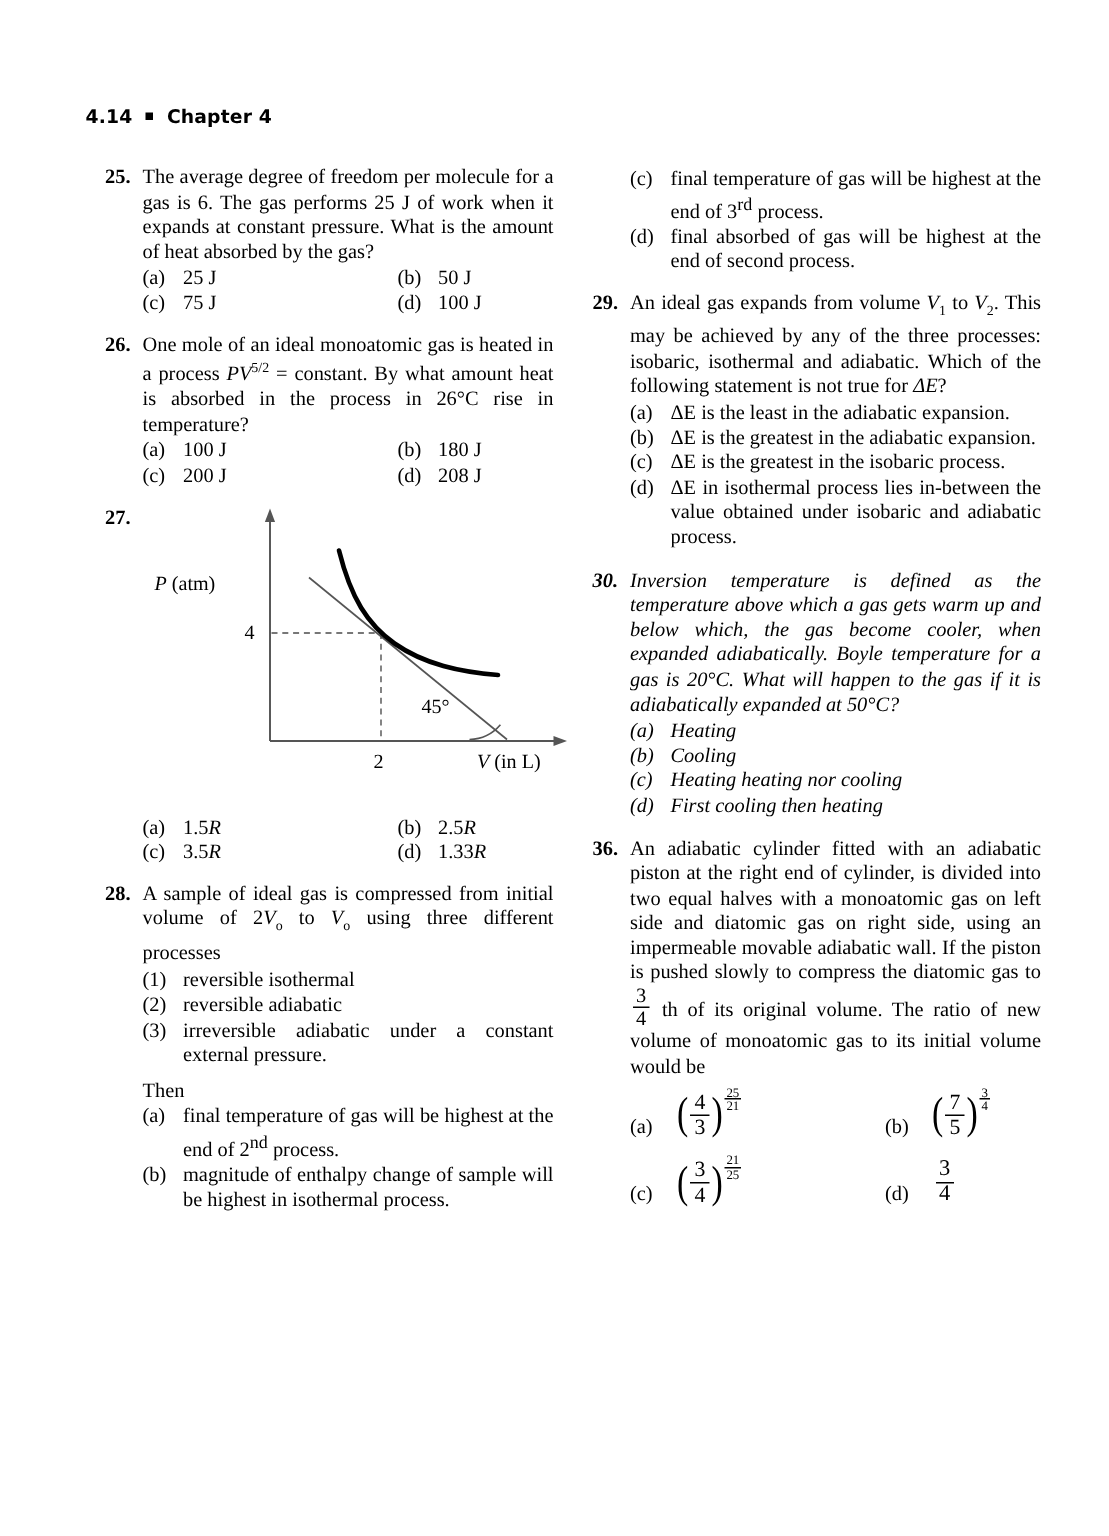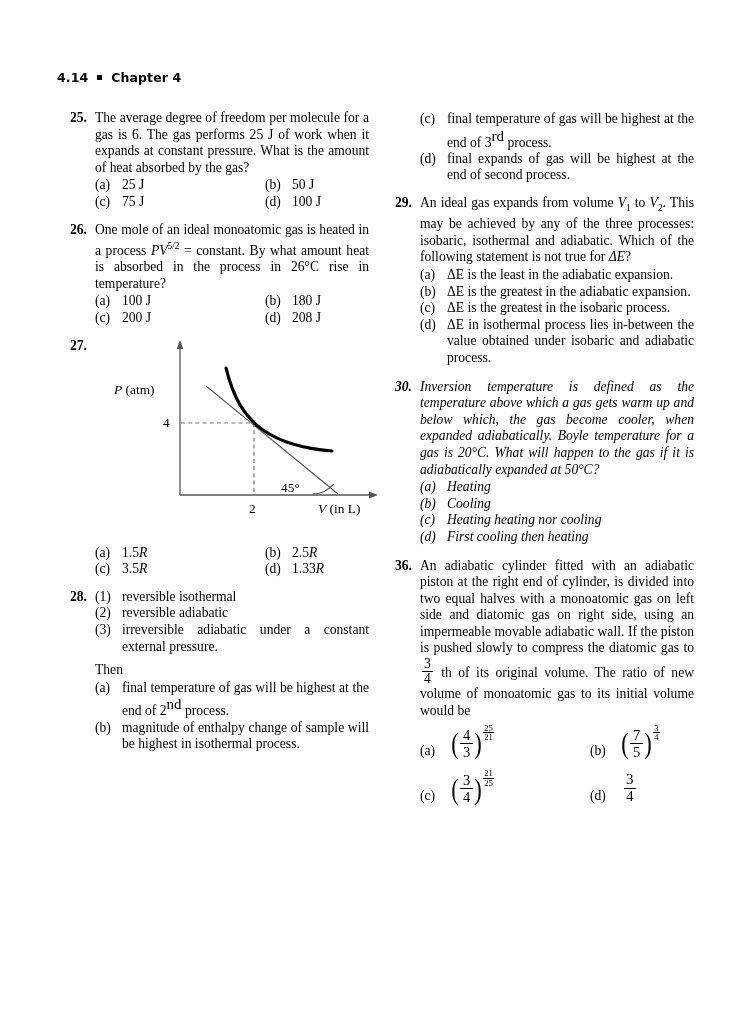--- a/index.html
+++ b/index.html
@@ -109,21 +109,21 @@
   .then {
     font-size: 13.6px;
     line-height: 16.6px;
     margin-top: 7px;
     margin-bottom: 1px;
   }
 
   i, .it { font-style: italic; }
   .sup { font-size: 9.3px; vertical-align: super; }
   .sub { font-size: 9.3px; vertical-align: sub; }
-  .supr { font-size: 15px; vertical-align: super; }
+  .supr { font-size: 12px; vertical-align: super; }
 
   
   .frac {
     display: inline-block;
     vertical-align: -0.42em;
     text-align: center;
     font-size: 13.6px;
     line-height: 1.04;
     margin: 0 2px;
   }
@@ -232,37 +232,38 @@
           <line x1="86" y1="85" x2="159" y2="85" stroke="#777" stroke-width="1.2" stroke-dasharray="4,3.2"></line>
           <line x1="159" y1="85" x2="159" y2="156" stroke="#777" stroke-width="1.2" stroke-dasharray="4,3.2"></line>
 
           <line x1="111" y1="48" x2="243" y2="156" stroke="#555" stroke-width="1.1"></line>
 
           <path d="M 218 156 A 28 28 0 0 0 238.6 146.2" fill="none" stroke="#555" stroke-width="1.1"></path>
 
           <path d="M 131 30 C 139 62, 150 79, 168 92 C 188 106, 212 111, 237 113" fill="none" stroke="#000" stroke-width="3.1" stroke-linecap="round"></path>
         </svg>
 
-        <div class="axlabel" style="left:19px; top:44px;"><i>P</i><span> (atm)</span></div>
+        <div class="axlabel" style="left:8px; top:44px;"><i>P</i><span> (atm)</span></div>
         <div class="axlabel" style="left:223px; top:163px;"><i>V</i><span> (in L)</span></div>
         <div class="axlabel" style="left:68px; top:77px;">4</div>
         <div class="axlabel" style="left:154px; top:163px;">2</div>
-        <div class="axlabel" style="left:186px; top:142px;">45°</div>
+        <div class="axlabel" style="left:186px; top:126px;">45°</div>
       </div>
 
       <div class="opts">
         <div class="opt"><span class="tag">(a)</span><span>1.5</span><i>R</i></div>
         <div class="opt"><span class="tag">(b)</span><span>2.5</span><i>R</i></div>
         <div class="opt"><span class="tag">(c)</span><span>3.5</span><i>R</i></div>
         <div class="opt"><span class="tag">(d)</span><span>1.33</span><i>R</i></div>
       </div>
     </div>
 
     <div class="q" style="margin-top:11px;">
       <span class="num">28.</span>
+      <span class="stem"><span>A sample of ideal gas is compressed from initial volume of 2</span><i>V</i><span class="sub">o</span><span> to </span><i>V</i><span class="sub">o</span><span> using three different processes</span></span>
 
       <div class="sublist">
         <div class="opt"><span class="tag">(1)</span><span>reversible isothermal</span></div>
         <div class="opt"><span class="tag">(2)</span><span>reversible adiabatic</span></div>
         <div class="opt"><span class="tag">(3)</span><span>irreversible adiabatic under a constant external pressure.</span></div>
       </div>
 
       <div class="then">Then</div>
 
       <div class="opts-stack">
@@ -270,21 +271,21 @@
         <div class="opt just"><span class="tag">(b)</span><span>magnitude of enthalpy change of sample will be highest in isothermal process.</span></div>
       </div>
     </div>
 
   </div>
 
   <div class="col col-right">
 
     <div class="opts-stack" style="padding-left:38px;">
       <div class="opt just"><span class="tag">(c)</span><span>final temperature of gas will be highest at the end of 3</span><span class="supr">rd</span><span> process.</span></div>
-      <div class="opt just"><span class="tag">(d)</span><span>final expands of gas will be highest at the end of second process.</span></div>
+      <div class="opt just"><span class="tag">(d)</span><span>final absorbed of gas will be highest at the end of second process.</span></div>
     </div>
 
     <div class="q" style="margin-top:11px;">
       <span class="num">29.</span>
       <span class="stem"><span>An ideal gas expands from volume </span><i>V</i><span class="sub">1</span><span> to </span><i>V</i><span class="sub">2</span><span>. This may be achieved by any of the three processes: isobaric, isothermal and adiabatic. Which of the following statement is not true for </span><i>ΔE</i><span>?</span></span>
 
       <div class="opts-stack">
         <div class="opt just"><span class="tag">(a)</span><span>ΔE is the least in the adiabatic expansion.</span></div>
         <div class="opt just"><span class="tag">(b)</span><span>ΔE is the greatest in the adiabatic expansion.</span></div>
         <div class="opt" style="text-align:left;"><span class="tag">(c)</span><span>ΔE is the greatest in the isobaric process.</span></div>

